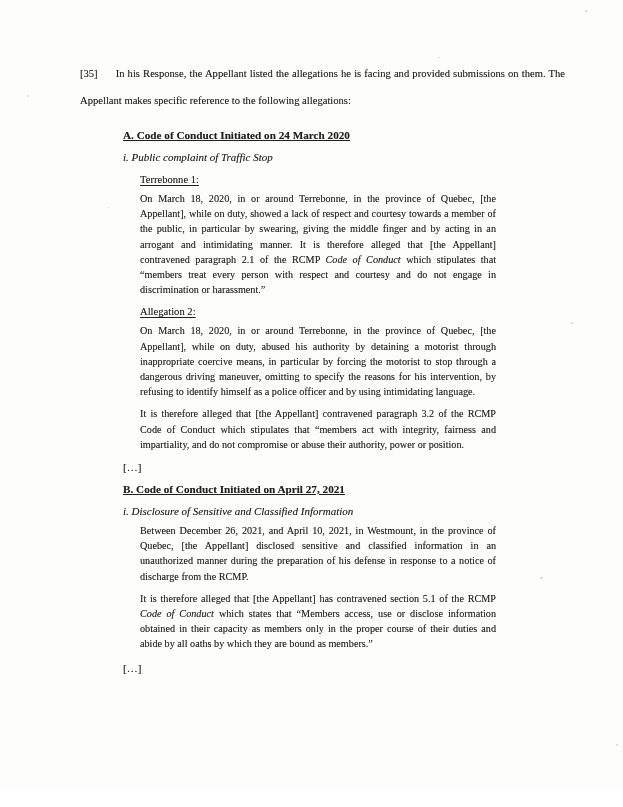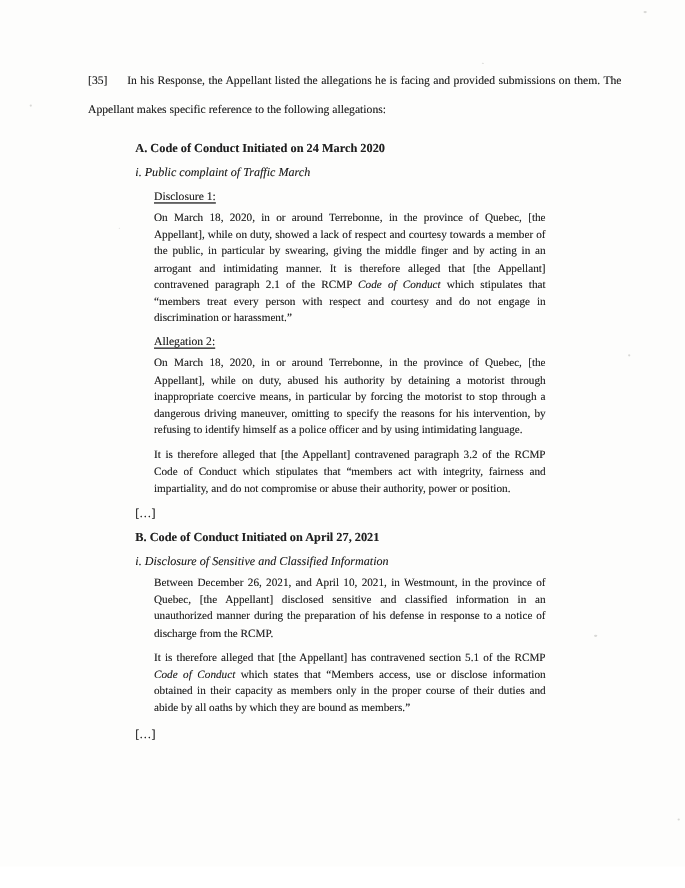--- a/index.html
+++ b/index.html
@@ -28,20 +28,21 @@
     text-align: justify;
   }
   .pnum { display: inline-block; }
   .tab  { display: inline-block; width: 18px; }
 
   .sec-head {
     margin: 14px 0 0 123px;
     font-size: 11.2px;
     line-height: 15px;
     font-weight: bold;
+    text-decoration: underline;
   }
   .sub-ital {
     margin: 7px 0 0 123px;
     font-size: 11px;
     line-height: 15px;
     font-style: italic;
   }
   .transl {
     margin: 6px 0 0 123px;
     font-size: 10.6px;
@@ -99,24 +100,24 @@
   <div class="speck s4"></div>
   <div class="speck s5"></div>
   <div class="speck s6"></div>
   <div class="speck s7"></div>
   <div class="speck s8"></div>
 
   <p class="p35"><span class="pnum">[35]</span><span class="tab"></span><span>In his Response, the Appellant listed the allegations he is facing and provided submissions on them. The Appellant makes specific reference to the following allegations:</span></p>
 
   <h3 class="sec-head">A. Code of Conduct Initiated on 24 March 2020</h3>
 
-  <p class="sub-ital">i. Public complaint of Traffic March</p>
+  <p class="sub-ital">i. Public complaint of Traffic Stop</p>
 
 
-  <p class="alleg-label">Disclosure 1:</p>
+  <p class="alleg-label">Terrebonne 1:</p>
 
   <p class="block"><span>On March 18, 2020, in or around Terrebonne, in the province of Quebec, [the Appellant], while on duty, showed a lack of respect and courtesy towards a member of the public, in particular by swearing, giving the middle finger and by acting in an arrogant and intimidating manner. It is therefore alleged that [the Appellant] contravened paragraph 2.1 of the RCMP </span><em>Code of Conduct</em><span> which stipulates that “members treat every person with respect and courtesy and do not engage in discrimination or harassment.”</span></p>
 
   <p class="alleg-label">Allegation 2:</p>
 
   <p class="block">On March 18, 2020, in or around Terrebonne, in the province of Quebec, [the Appellant], while on duty, abused his authority by detaining a motorist through inappropriate coercive means, in particular by forcing the motorist to stop through a dangerous driving maneuver, omitting to specify the reasons for his intervention, by refusing to identify himself as a police officer and by using intimidating language.</p>
 
   <p class="block concl">It is therefore alleged that [the Appellant] contravened paragraph 3.2 of the RCMP Code of Conduct which stipulates that “members act with integrity, fairness and impartiality, and do not compromise or abuse their authority, power or position.</p>
 
   <p class="ellipsis">[…]</p>

